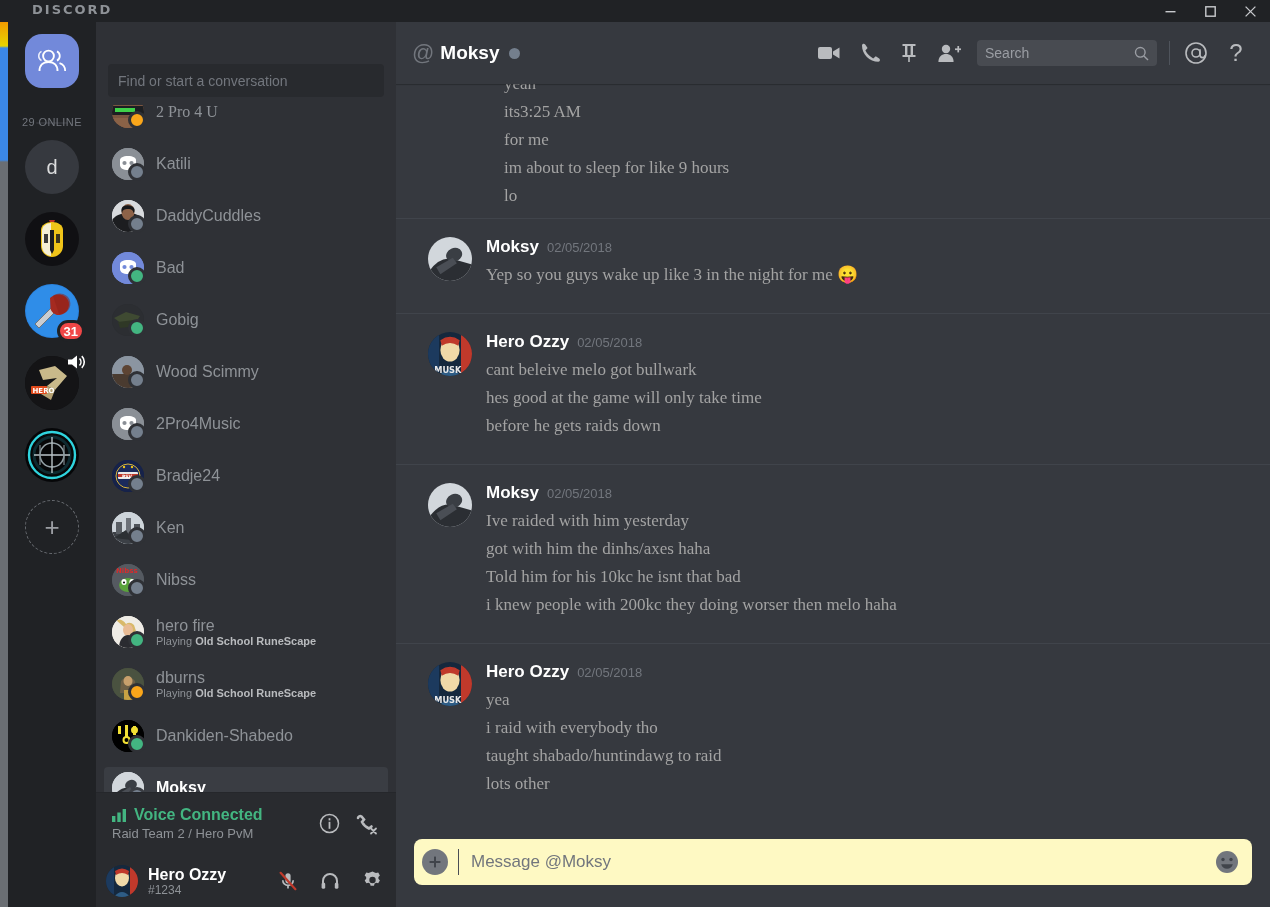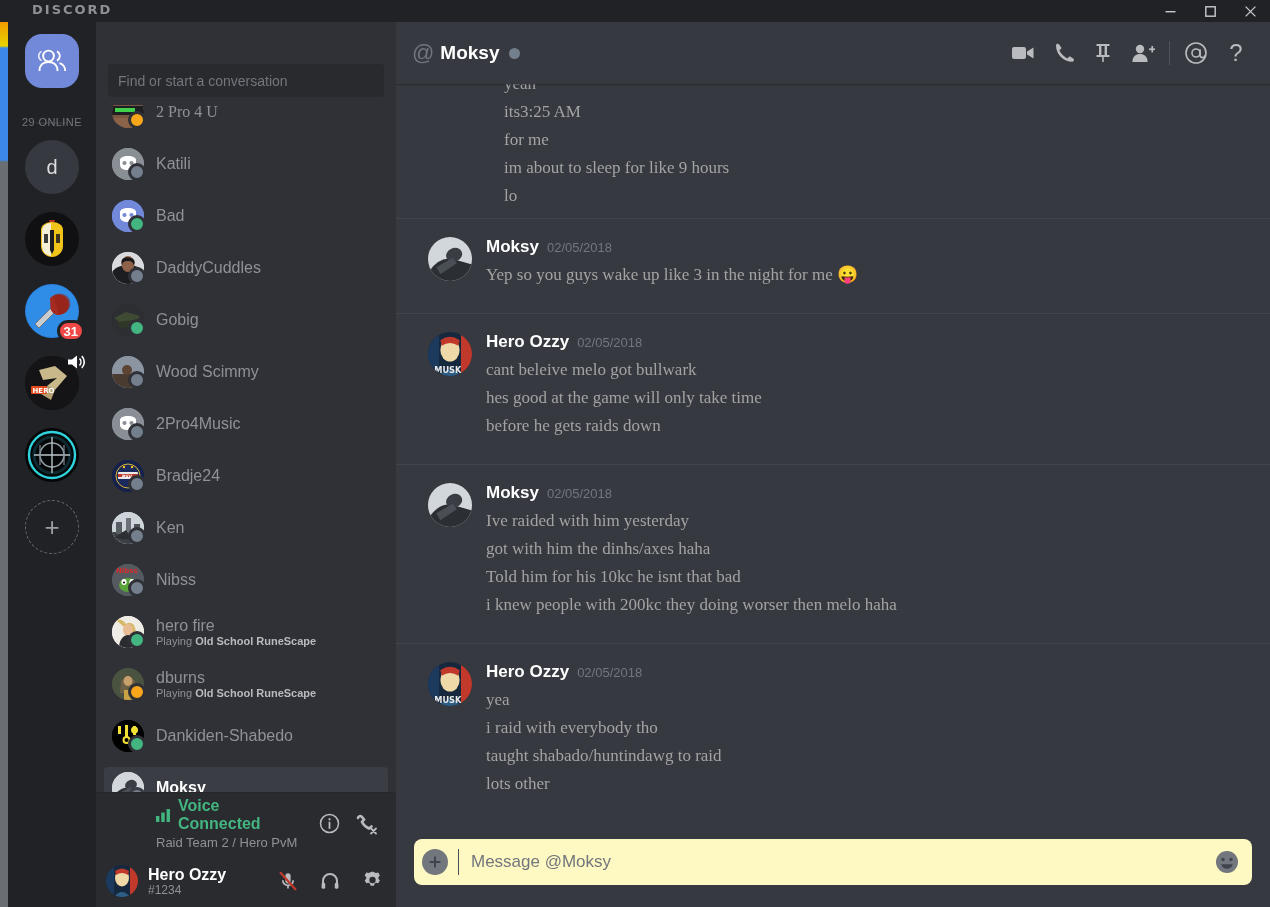--- a/index.html
+++ b/index.html
@@ -123,21 +123,21 @@
   .dm-row.active .dm-name { color: #fff; font-weight: 600; }
   .dm-sub { font-size: 11px; color: #8e9297; line-height: 13px; white-space: nowrap; }
   .dm-sub b { color: #b9bbbe; font-weight: 700; }
 
   
   .voice-bar {
     flex: none; height: 62px; background: #292b2f;
     border-top: 1px solid #25272b;
     display: flex; align-items: center; padding: 0 14px 0 16px; gap: 8px;
   }
-  .voice-left { flex: 1 1 auto; display: flex; flex-direction: column; gap: 2px; margin-left: 44px; }
+  .voice-left { flex: 1 1 auto; display: flex; flex-direction: column; gap: 2px; }
   .voice-title { display: flex; align-items: center; gap: 7px; color: #43b581; font-size: 16px; font-weight: 600; }
   .voice-sub { color: #8e9297; font-size: 13px; }
   .voice-act { width: 30px; height: 30px; display: flex; align-items: center; justify-content: center; color: #b9bbbe; }
 
   
   .user-bar {
     flex: none; height: 53px; background: #292b2f;
     display: flex; align-items: center; padding: 0 8px 0 10px; gap: 10px;
   }
   .user-av { width: 32px; height: 32px; border-radius: 50%; overflow: hidden; flex: none; position: relative; }
@@ -351,49 +351,49 @@
         </div>
         <div class="status-dot st-offline"></div>
       </div>
       <div class="dm-text">
         <div class="dm-name">Katili</div>
       </div>
     </div>
 
     <div class="dm-row">
       <div class="dm-avatar">
+        <div class="av" style="background:#cfd2d6;">
+          <svg class="av-img" viewBox="0 0 32 32">
+              <rect width="32" height="32" fill="#d8dadd"></rect>
+              <path d="M0 20c4-5 9-7 16-7s12 2 16 7v12H0z" fill="#1c1d20"></path>
+              <ellipse cx="16" cy="12" rx="6.5" ry="8" fill="#8d6248"></ellipse>
+              <path d="M9.5 9c1-5 11-5 13 0 .5 3-1 4-1 4-0.5-3-2-4-5.5-4S10 10 10.5 13c0 0-1.5-1-1-4z" fill="#171719"></path>
+            </svg>
+        </div>
+        <div class="status-dot st-offline"></div>
+      </div>
+      <div class="dm-text">
+        <div class="dm-name">DaddyCuddles</div>
+      </div>
+    </div>
+
+    <div class="dm-row">
+      <div class="dm-avatar">
         <div class="av" style="background:#7289da;">
           <svg class="av-img" viewBox="0 0 32 32">
               <rect width="32" height="32" fill="#7289da"></rect>
               <path d="M8 12c0-2 3-4 8-4s8 2 8 4v5c0 3-3 5-8 5s-8-2-8-5z" fill="#fff"></path>
               <circle cx="12.5" cy="15" r="2.1" fill="#7289da"></circle>
               <circle cx="19.5" cy="15" r="2.1" fill="#7289da"></circle>
             </svg>
         </div>
         <div class="status-dot st-online"></div>
       </div>
       <div class="dm-text">
         <div class="dm-name">Bad</div>
-      </div>
-    </div>
-
-    <div class="dm-row">
-      <div class="dm-avatar">
-        <div class="av" style="background:#cfd2d6;">
-          <svg class="av-img" viewBox="0 0 32 32">
-              <rect width="32" height="32" fill="#d8dadd"></rect>
-              <path d="M0 20c4-5 9-7 16-7s12 2 16 7v12H0z" fill="#1c1d20"></path>
-              <ellipse cx="16" cy="12" rx="6.5" ry="8" fill="#8d6248"></ellipse>
-              <path d="M9.5 9c1-5 11-5 13 0 .5 3-1 4-1 4-0.5-3-2-4-5.5-4S10 10 10.5 13c0 0-1.5-1-1-4z" fill="#171719"></path>
-            </svg>
-        </div>
-        <div class="status-dot st-offline"></div>
-      </div>
-      <div class="dm-text">
-        <div class="dm-name">DaddyCuddles</div>
       </div>
     </div>
 
     <div class="dm-row">
       <div class="dm-avatar">
         <div class="av" style="background:#2b2d31;">
           <svg class="av-img" viewBox="0 0 32 32">
               <rect width="32" height="32" fill="#2c2e32"></rect>
               <path d="M2 14 L14 8 L28 12 L24 18 L10 20 Z" fill="#3f4a32"></path>
               <path d="M6 18 L22 16 L26 22 L8 24 Z" fill="#2f3826"></path>
@@ -669,20 +669,28 @@
     </div>
     <div class="hdr-icon">
       <svg width="24" height="22" viewBox="0 0 24 22">
           <circle cx="9" cy="7" r="4.2" fill="#b9bbbe"></circle>
           <path d="M1.4 20 C1.4 14.6 5 12 9 12 C13 12 16.6 14.6 16.6 20z" fill="#b9bbbe"></path>
           <rect x="18" y="6.4" width="6.4" height="1.7" fill="#b9bbbe"></rect>
           <rect x="20.4" y="4" width="1.7" height="6.4" fill="#b9bbbe"></rect>
         </svg>
     </div>
 
+    <div class="hdr-search">
+      <span>Search</span>
+      <span class="sp"></span>
+      <svg width="15" height="15" viewBox="0 0 15 15">
+          <circle cx="6.3" cy="6.3" r="4.8" fill="none" stroke="#9a9da3" stroke-width="1.4"></circle>
+          <path d="M9.9 9.9 L14 14" stroke="#9a9da3" stroke-width="1.4"></path>
+        </svg>
+    </div>
 
     <div class="hdr-div"></div>
 
     <div class="hdr-icon">
       <svg width="24" height="24" viewBox="0 0 24 24">
           <circle cx="12" cy="12" r="10" fill="none" stroke="#b9bbbe" stroke-width="1.6"></circle>
           <circle cx="12" cy="12" r="4" fill="none" stroke="#b9bbbe" stroke-width="1.6"></circle>
           <path d="M16 8.2 V14 a2.6 2.6 0 0 0 5.2 0" fill="none" stroke="#b9bbbe" stroke-width="1.6"></path>
         </svg>
     </div>

